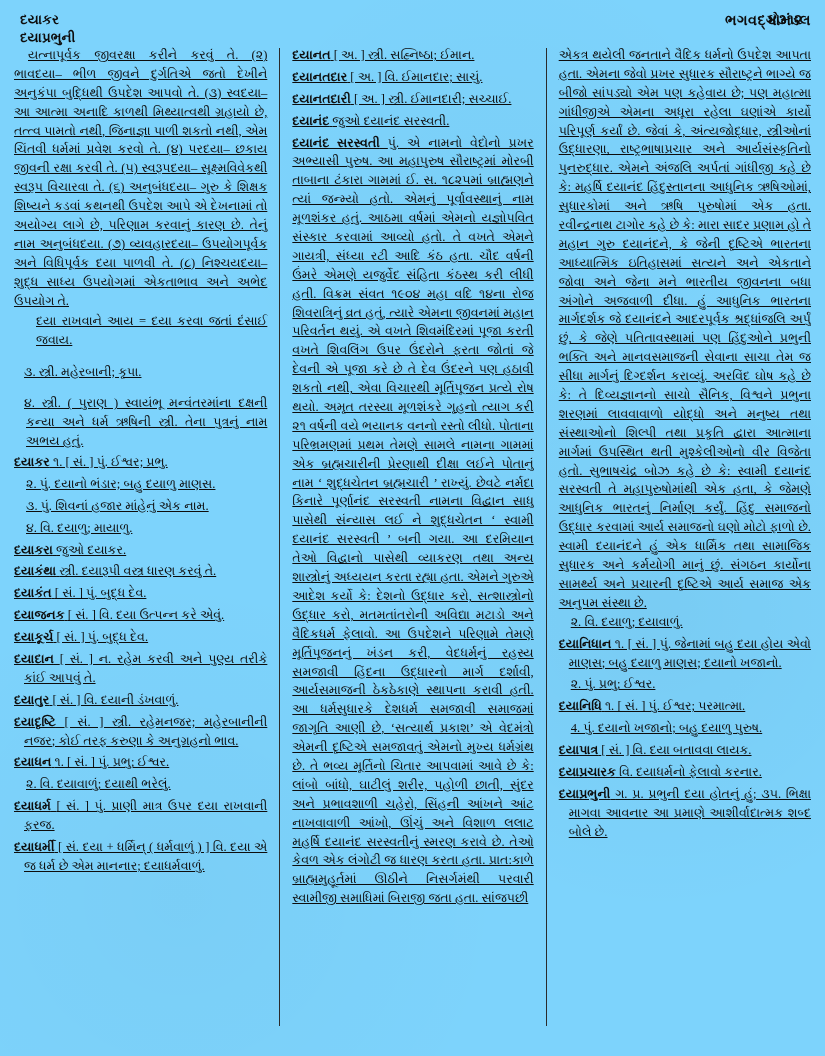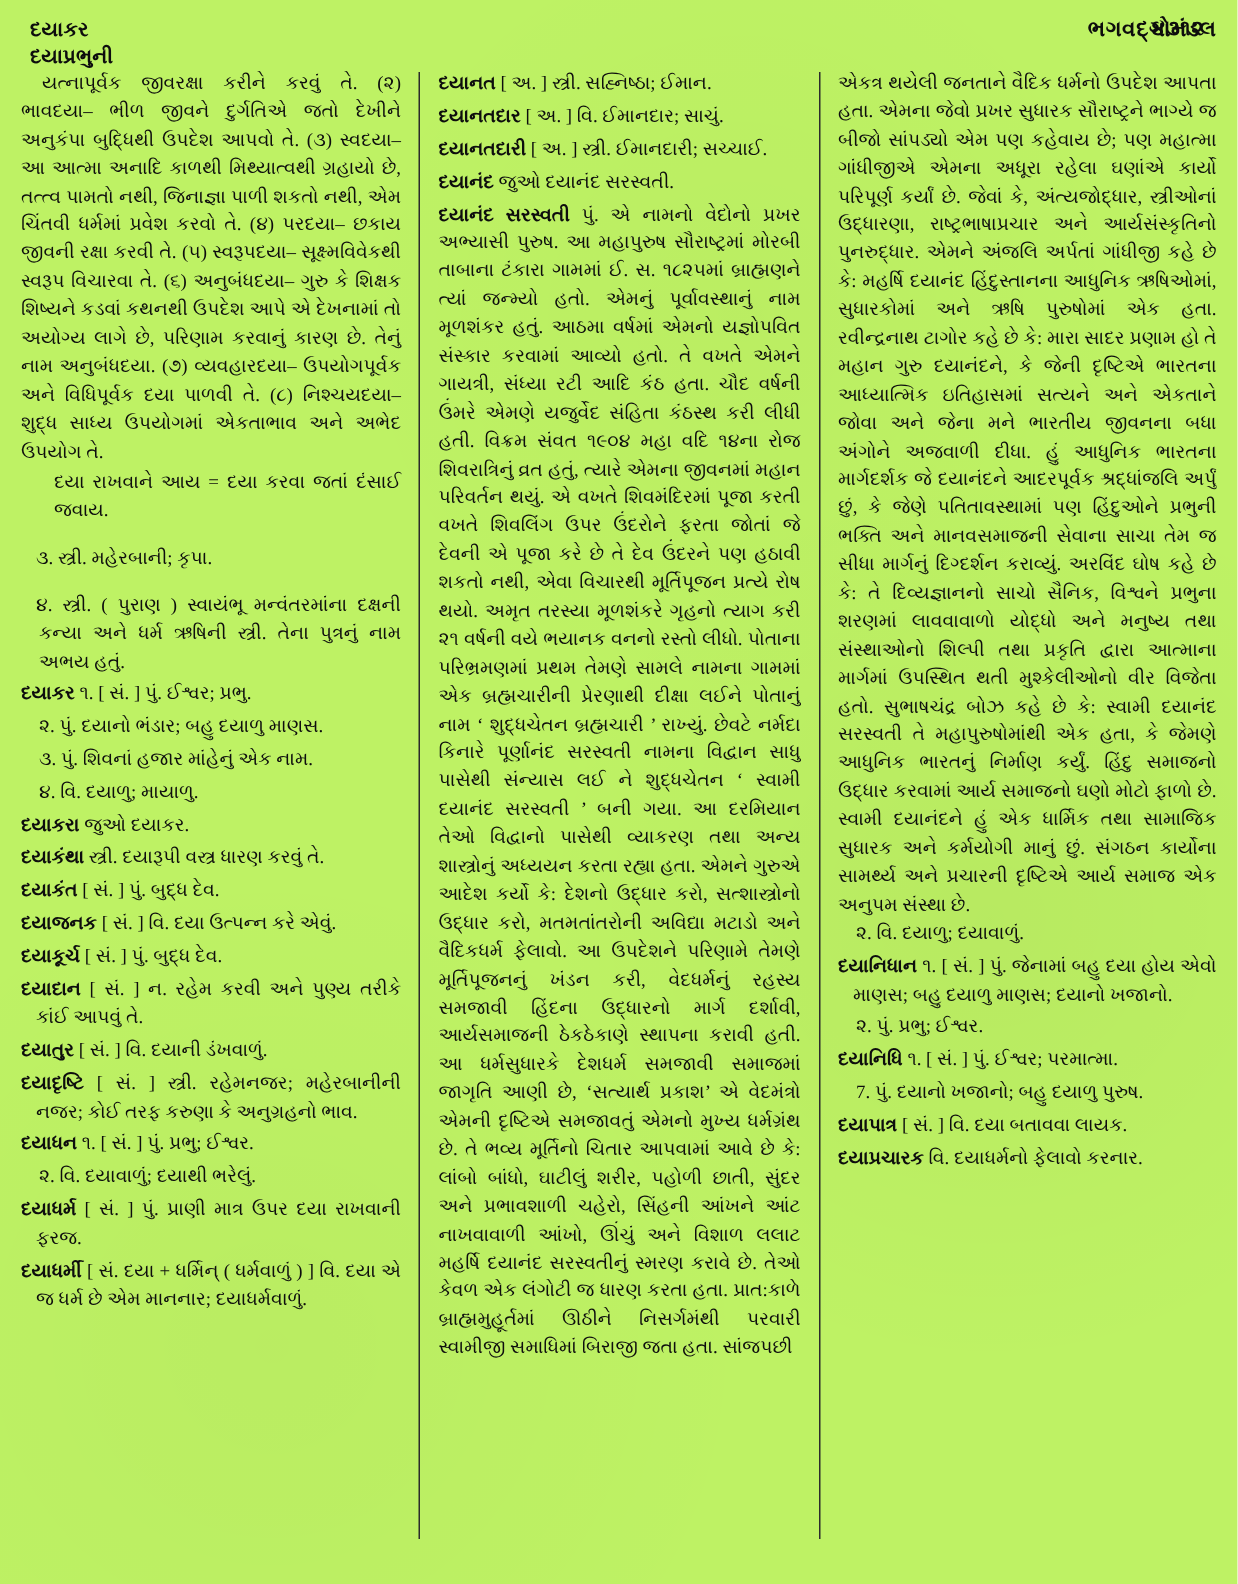--- a/index.html
+++ b/index.html
@@ -10,24 +10,25 @@
   }
   body {
     font-family: "Liberation Serif", "DejaVu Serif", serif;
     color: #0d0d0d;
   }
   #page {
     position: relative;
     width: 825px;
     height: 1056px;
     margin: 0 auto;
-    background: #bef264;
+    background: #7dd3fc;
     overflow: hidden;
     box-sizing: border-box;
     padding: 12px 14px 8px 14px;
+    text-decoration: underline;
   }
   
   #page::before {
     content: "";
     position: absolute;
     inset: 0;
     pointer-events: none;
     background:
       radial-gradient(circle at 80% 58%, rgba(0,0,0,0.035) 0%, rgba(0,0,0,0) 34%),
       radial-gradient(circle at 22% 85%, rgba(0,0,0,0.025) 0%, rgba(0,0,0,0) 30%),
@@ -192,19 +193,20 @@
 
     <div class="rule"></div>
 
     <div class="col col-3">
       <p class="bodytext">એકત્ર થયેલી જનતાને વૈદિક ધર્મનો ઉપદેશ આપતા હતા. એમના જેવો પ્રખર સુધારક સૌરાષ્ટ્રને ભાગ્યે જ બીજો સાંપડ્યો એમ પણ કહેવાય છે; પણ મહાત્મા ગાંધીજીએ એમના અધૂરા રહેલા ઘણાંએ કાર્યો પરિપૂર્ણ કર્યાં છે. જેવાં કે, અંત્યજોદ્ધાર, સ્ત્રીઓનાં ઉદ્ધારણા, રાષ્ટ્રભાષાપ્રચાર અને આર્યસંસ્કૃતિનો પુનરુદ્ધાર. એમને અંજલિ અર્પતાં ગાંધીજી કહે છે કે: મહર્ષિ દયાનંદ હિંદુસ્તાનના આધુનિક ઋષિઓમાં, સુધારકોમાં અને ઋષિ પુરુષોમાં એક હતા. રવીન્દ્રનાથ ટાગોર કહે છે કે: મારા સાદર પ્રણામ હો તે મહાન ગુરુ દયાનંદને, કે જેની દૃષ્ટિએ ભારતના આધ્યાત્મિક ઇતિહાસમાં સત્યને અને એકતાને જોવા અને જેના મને ભારતીય જીવનના બધા અંગોને અજવાળી દીધા. હું આધુનિક ભારતના માર્ગદર્શક જે દયાનંદને આદરપૂર્વક શ્રદ્ધાંજલિ અર્પું છું, કે જેણે પતિતાવસ્થામાં પણ હિંદુઓને પ્રભુની ભક્તિ અને માનવસમાજની સેવાના સાચા તેમ જ સીધા માર્ગનું દિગ્દર્શન કરાવ્યું. અરવિંદ ઘોષ કહે છે કે: તે દિવ્યજ્ઞાનનો સાચો સૈનિક, વિશ્વને પ્રભુના શરણમાં લાવવાવાળો યોદ્ધો અને મનુષ્ય તથા સંસ્થાઓનો શિલ્પી તથા પ્રકૃતિ દ્વારા આત્માના માર્ગમાં ઉપસ્થિત થતી મુશ્કેલીઓનો વીર વિજેતા હતો. સુભાષચંદ્ર બોઝ કહે છે કે: સ્વામી દયાનંદ સરસ્વતી તે મહાપુરુષોમાંથી એક હતા, કે જેમણે આધુનિક ભારતનું નિર્માણ કર્યું. હિંદુ સમાજનો ઉદ્ધાર કરવામાં આર્ય સમાજનો ઘણો મોટો ફાળો છે. સ્વામી દયાનંદને હું એક ધાર્મિક તથા સામાજિક સુધારક અને કર્મયોગી માનું છું. સંગઠન કાર્યોના સામર્થ્ય અને પ્રચારની દૃષ્ટિએ આર્ય સમાજ એક અનુપમ સંસ્થા છે.</p>
 
       <p class="entry indent"><span class="headword"></span><span>૨. વિ. દયાળુ; દયાવાળું.</span></p>
       <p class="entry hang"><span class="headword">દયાનિધાન</span> <span>૧. [ સં. ] પું. જેનામાં બહુ દયા હોય એવો માણસ; બહુ દયાળુ માણસ; દયાનો ખજાનો.</span></p>
       <p class="entry indent"><span class="headword"></span><span>૨. પું. પ્રભુ; ઈશ્વર.</span></p>
       <p class="entry hang"><span class="headword">દયાનિધિ</span> <span>૧. [ સં. ] પું. ઈશ્વર; પરમાત્મા.</span></p>
-      <p class="entry indent"><span class="headword"></span><span>7. પું. દયાનો ખજાનો; બહુ દયાળુ પુરુષ.</span></p>
+      <p class="entry indent"><span class="headword"></span><span>4. પું. દયાનો ખજાનો; બહુ દયાળુ પુરુષ.</span></p>
       <p class="entry hang"><span class="headword">દયાપાત્ર</span> <span>[ સં. ] વિ. દયા બતાવવા લાયક.</span></p>
       <p class="entry hang"><span class="headword">દયાપ્રચારક</span> <span>વિ. દયાધર્મનો ફેલાવો કરનાર.</span></p>
+      <p class="entry hang"><span class="headword">દયાપ્રભુની</span> <span>ગ. પ્ર. પ્રભુની દયા હોતનું હું; ૩૫. ભિક્ષા માગવા આવનાર આ પ્રમાણે આશીર્વાદાત્મક શબ્દ બોલે છે.</span></p>
     </div>
 
   </div>
 </div>
 
 </body></html>

